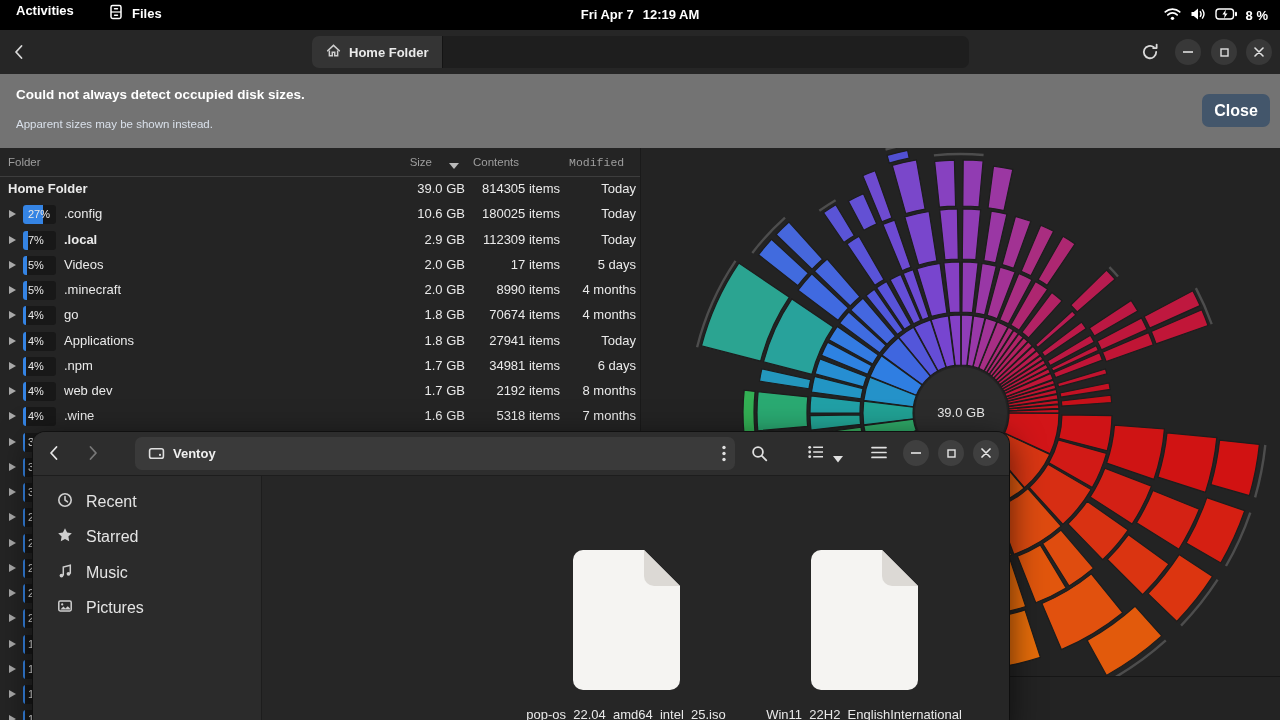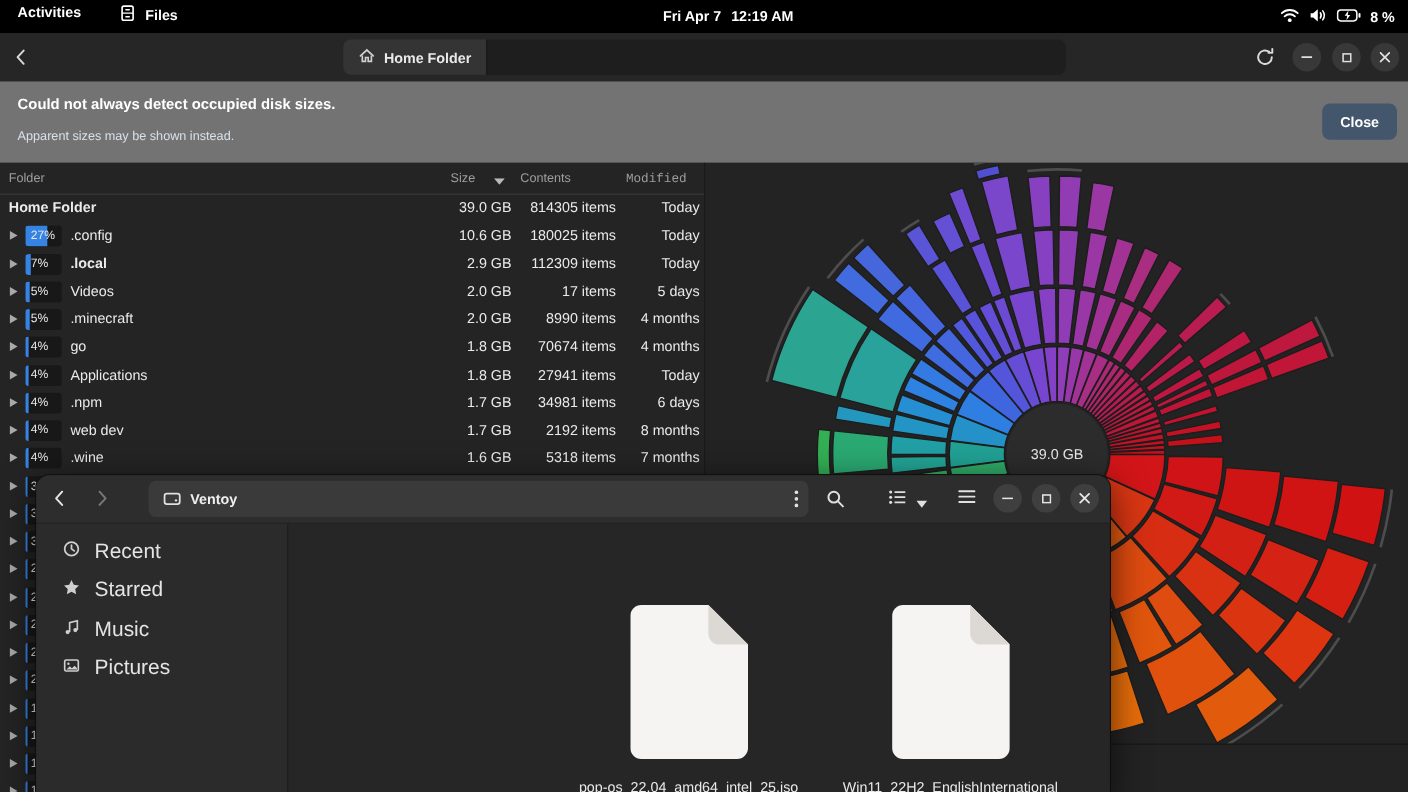--- a/index.html
+++ b/index.html
@@ -3,39 +3,39 @@
 <meta charset="utf-8">
 <style>
   html,body{margin:0;padding:0;background:#000;}
   .screen{position:relative;width:1280px;height:720px;overflow:hidden;background:#242424;
           font-family:"Liberation Sans",sans-serif;-webkit-font-smoothing:antialiased;}
   
   .topbar{position:absolute;left:0;top:0;width:1280px;height:30px;background:#000;color:#fff;
           font-size:13px;font-weight:700;}
   .tb-act{position:absolute;left:16px;top:3px;cursor:default;text-align:center;}
   .tb-app{position:absolute;left:108px;top:4px;display:flex;align-items:center;gap:8px;}
-  .tb-clock{position:absolute;left:50%;transform:translateX(-50%);top:7px;display:flex;gap:9px;margin-left:22px;}
+  .tb-clock{position:absolute;left:50%;transform:translateX(-50%);top:7px;display:flex;gap:9px;}
   .tb-right{position:absolute;right:12px;top:0;height:30px;display:flex;align-items:center;gap:9px;}
   
   .az-header{position:absolute;left:0;top:30px;width:1280px;height:44px;background:#262626;
              border-bottom:1px solid #1b1b1b;}
   .az-back{position:absolute;left:14px;top:14px;}
   .az-pill{position:absolute;left:312px;top:6px;height:32px;display:flex;}
   .az-tab{display:flex;align-items:center;gap:8px;padding:0 14px;background:#343434;
           border-radius:7px 0 0 7px;color:#eaeaea;font-size:13px;font-weight:700;}
   .az-entry{width:526px;background:#1e1e1e;border-radius:0 7px 7px 0;border-left:1px solid #141414;}
   .az-refresh{position:absolute;left:1141px;top:13px;}
   .circ{position:absolute;top:9px;width:26px;height:26px;border-radius:50%;background:#383838;
         display:flex;align-items:center;justify-content:center;}
   
   .az-banner{position:absolute;left:0;top:74px;width:1280px;height:74px;background:#737373;}
   .bn-title{position:absolute;left:16px;top:13px;font-size:13.5px;font-weight:700;color:#fff;}
   .bn-sub{position:absolute;left:16px;top:44px;font-size:11.5px;color:#d9e0ea;}
   .bn-close{position:absolute;right:10px;top:20px;width:68px;height:33px;background:#43566b;
-            border:none;border-radius:7px;color:#fff;font-size:13px;font-weight:700;
+            border:none;border-radius:7px;color:#fff;font-size:16px;font-weight:700;
             font-family:"Liberation Sans",sans-serif;}
   
   .az-thead{position:absolute;left:0;top:148px;width:640px;height:28px;background:#242424;
             border-bottom:1px solid #3d3d3d;font-size:11.5px;color:#9e9e9e;}
   .h-folder{position:absolute;left:8px;top:8px;}
   .h-size{position:absolute;right:208px;top:8px;}
   .h-arrow{position:absolute;left:449px;top:11px;}
   .h-contents{position:absolute;left:473px;top:8px;}
   .h-modified{position:absolute;left:569px;top:8px;font-family:Liberation Mono, monospace;}
   #folder-rows{position:absolute;left:0;top:177px;width:640px;}
@@ -66,21 +66,21 @@
              border-radius:7px;}
   .f-path-label{position:absolute;left:38px;top:9px;font-size:13px;font-weight:700;color:#f0f0f0;}
   .f-driveicon{position:absolute;left:13px;top:8px;}
   .f-kebab{position:absolute;right:9px;top:8px;}
   .f-icobtn{position:absolute;top:13px;}
   .f-circ{position:absolute;top:8px;width:26px;height:26px;border-radius:50%;background:#3f3f3f;
           display:flex;align-items:center;justify-content:center;}
   .f-sidebar{position:absolute;left:0;top:44px;width:229px;height:256px;background:#2b2b2b;
              border-right:1px solid #1d1d1d;padding-top:8px;box-sizing:border-box;}
   .sb-item{display:flex;align-items:center;gap:13px;height:35.5px;padding-left:24px;
-           font-size:19px;color:#e4e4e4;}
+           font-size:16px;color:#e4e4e4;}
   .f-content{position:absolute;left:230px;top:44px;width:746px;height:256px;}
   .f-item{position:absolute;top:74px;width:200px;text-align:center;}
   .f-item .lbl{margin-top:12px;font-size:13px;line-height:17.5px;color:#e9e9e9;
                overflow-wrap:anywhere;}
 </style>
 </head>
 <body>
 
 <div class="screen">
 

